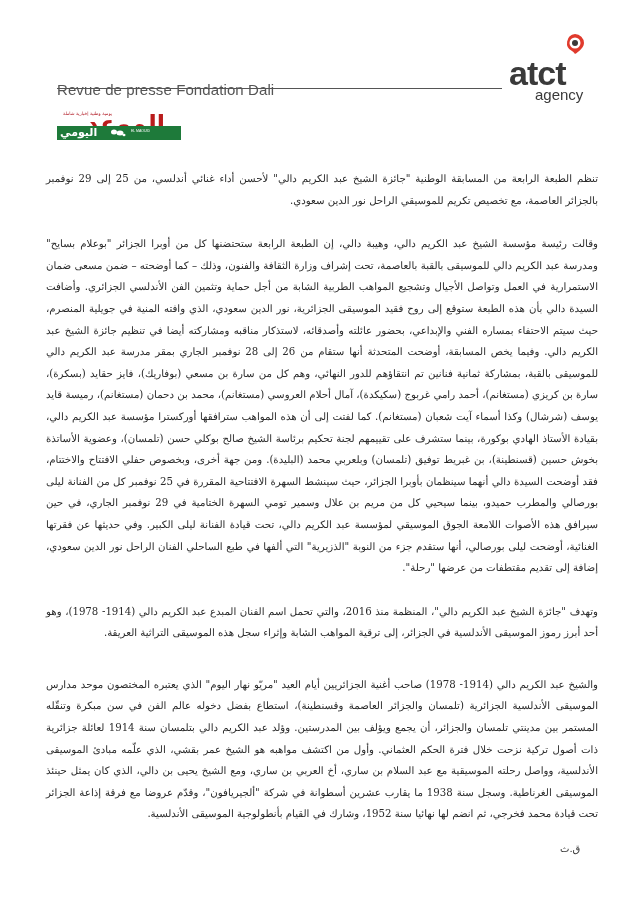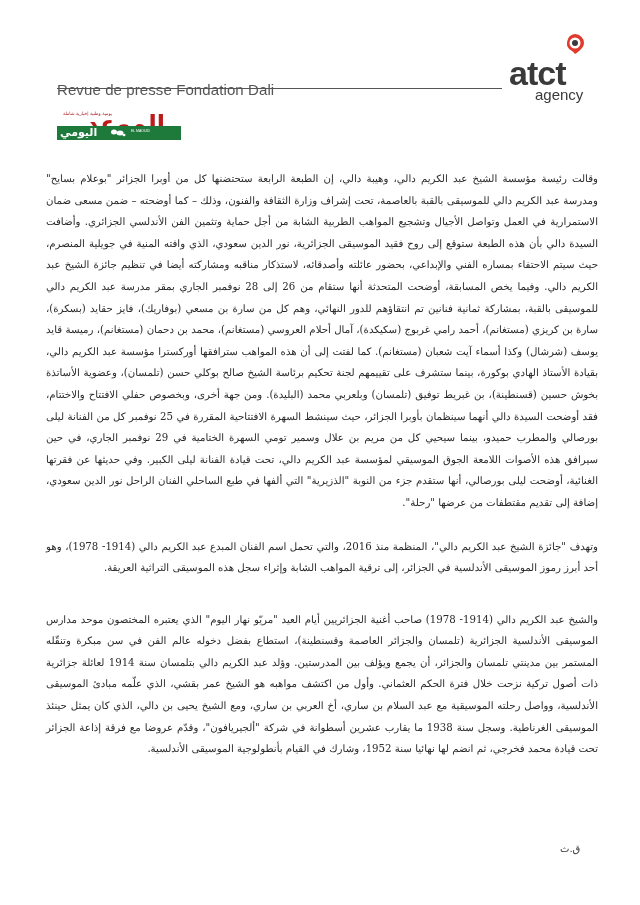--- a/index.html
+++ b/index.html
@@ -48,18 +48,19 @@
     <svg class="masthead-globe" viewBox="0 0 18 10">
       <ellipse cx="5" cy="4" rx="3" ry="2.5" fill="#ffffff"></ellipse>
       <ellipse cx="11" cy="5" rx="3.5" ry="2.5" fill="#ffffff"></ellipse>
       <ellipse cx="15" cy="7" rx="1.5" ry="1.2" fill="#ffffff"></ellipse>
     </svg>
     <div class="masthead-en">EL MAOUID</div>
   </div>
 </div>
 
 <div class="article">
+  <p>تنظم الطبعة الرابعة من المسابقة الوطنية "جائزة الشيخ عبد الكريم دالي" لأحسن أداء غنائي أندلسي، من 25 إلى 29 نوفمبر بالجزائر العاصمة، مع تخصيص تكريم للموسيقي الراحل نور الدين سعودي.</p>
   <p>وقالت رئيسة مؤسسة الشيخ عبد الكريم دالي، وهيبة دالي، إن الطبعة الرابعة ستحتضنها كل من أوبرا الجزائر "بوعلام بسايح" ومدرسة عبد الكريم دالي للموسيقى بالقبة بالعاصمة، تحت إشراف وزارة الثقافة والفنون، وذلك – كما أوضحته – ضمن مسعى ضمان الاستمرارية في العمل وتواصل الأجيال وتشجيع المواهب الطربية الشابة من أجل حماية وتثمين الفن الأندلسي الجزائري. وأضافت السيدة دالي بأن هذه الطبعة ستوقع إلى روح فقيد الموسيقى الجزائرية، نور الدين سعودي، الذي وافته المنية في جويلية المنصرم، حيث سيتم الاحتفاء بمساره الفني والإبداعي، بحضور عائلته وأصدقائه، لاستذكار مناقبه ومشاركته أيضا في تنظيم جائزة الشيخ عبد الكريم دالي. وفيما يخص المسابقة، أوضحت المتحدثة أنها ستقام من 26 إلى 28 نوفمبر الجاري بمقر مدرسة عبد الكريم دالي للموسيقى بالقبة، بمشاركة ثمانية فنانين تم انتقاؤهم للدور النهائي، وهم كل من سارة بن مسعي (بوفاريك)، فايز حقايد (بسكرة)، سارة بن كريزي (مستغانم)، أحمد رامي غربوج (سكيكدة)، آمال أحلام العروسي (مستغانم)، محمد بن دحمان (مستغانم)، رميسة قايد يوسف (شرشال) وكذا أسماء آيت شعبان (مستغانم). كما لفتت إلى أن هذه المواهب سترافقها أوركسترا مؤسسة عبد الكريم دالي، بقيادة الأستاذ الهادي بوكورة، بينما ستشرف على تقييمهم لجنة تحكيم برئاسة الشيخ صالح بوكلي حسن (تلمسان)، وعضوية الأساتذة بخوش حسين (قسنطينة)، بن غبريط توفيق (تلمسان) وبلعربي محمد (البليدة). ومن جهة أخرى، وبخصوص حفلي الافتتاح والاختتام، فقد أوضحت السيدة دالي أنهما سينظمان بأوبرا الجزائر، حيث سينشط السهرة الافتتاحية المقررة في 25 نوفمبر كل من الفنانة ليلى بورصالي والمطرب حميدو، بينما سيحيي كل من مريم بن علال وسمير تومي السهرة الختامية في 29 نوفمبر الجاري، في حين سيرافق هذه الأصوات اللامعة الجوق الموسيقي لمؤسسة عبد الكريم دالي، تحت قيادة الفنانة ليلى الكبير. وفي حديثها عن فقرتها الغنائية، أوضحت ليلى بورصالي، أنها ستقدم جزء من النوبة "الذزيرية" التي ألفها في طبع الساحلي الفنان الراحل نور الدين سعودي، إضافة إلى تقديم مقتطفات من عرضها "رحلة".</p>
   <p class="gap-lg">وتهدف "جائزة الشيخ عبد الكريم دالي"، المنظمة منذ 2016، والتي تحمل اسم الفنان المبدع عبد الكريم دالي (1914- 1978)، وهو أحد أبرز رموز الموسيقى الأندلسية في الجزائر، إلى ترقية المواهب الشابة وإثراء سجل هذه الموسيقى التراثية العريقة.</p>
   <p>والشيخ عبد الكريم دالي (1914- 1978) صاحب أغنية الجزائريين أيام العيد "مريّو نهار اليوم" الذي يعتبره المختصون موحد مدارس الموسيقى الأندلسية الجزائرية (تلمسان والجزائر العاصمة وقسنطينة)، استطاع بفضل دخوله عالم الفن في سن مبكرة وتنقّله المستمر بين مدينتي تلمسان والجزائر، أن يجمع ويؤلف بين المدرستين. وؤلد عبد الكريم دالي بتلمسان سنة 1914 لعائلة جزائرية ذات أصول تركية نزحت خلال فترة الحكم العثماني. وأول من اكتشف مواهبه هو الشيخ عمر بقشي، الذي علّمه مبادئ الموسيقى الأندلسية، وواصل رحلته الموسيقية مع عبد السلام بن ساري، أخ العربي بن ساري، ومع الشيخ يحيى بن دالي، الذي كان يمثل حينئذ الموسيقى الغرناطية. وسجل سنة 1938 ما يقارب عشرين أسطوانة في شركة "ألجيريافون"، وقدّم عروضا مع فرقة إذاعة الجزائر تحت قيادة محمد فخرجي، ثم انضم لها نهائيا سنة 1952، وشارك في القيام بأنطولوجية الموسيقى الأندلسية.</p>
 </div>
 
 <div class="signature">ق.ث</div>
 
 </body></html>

